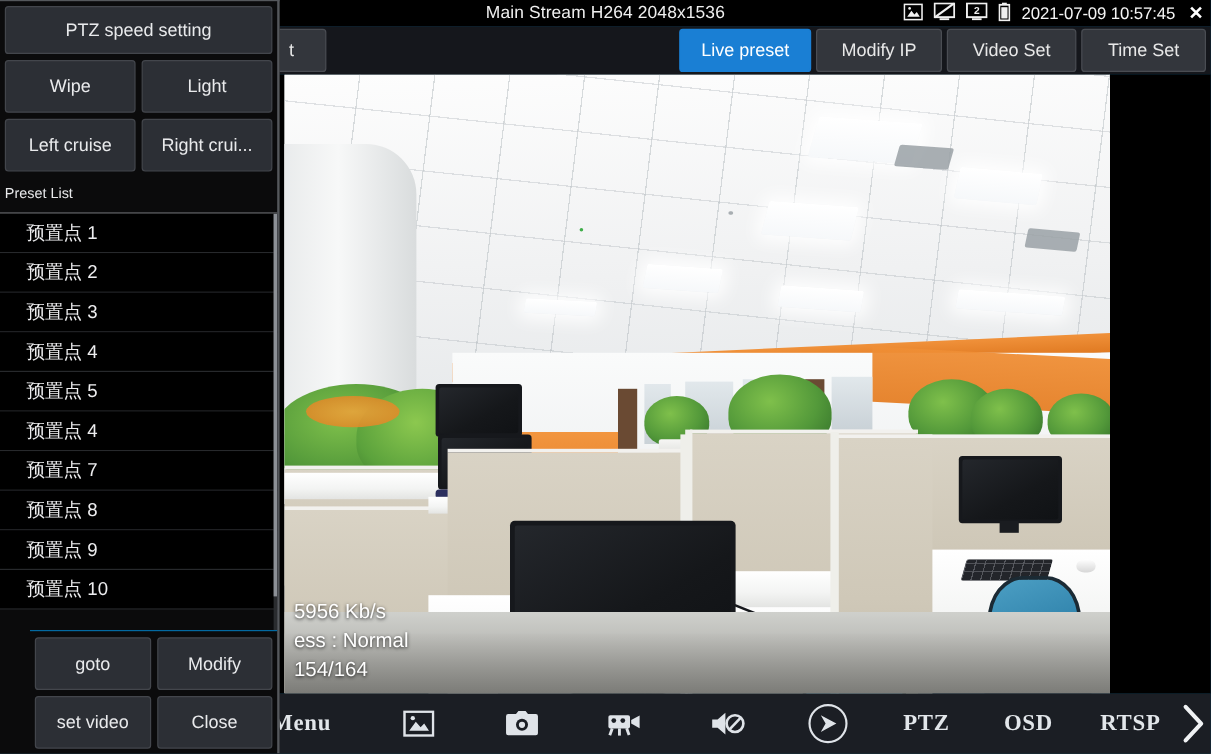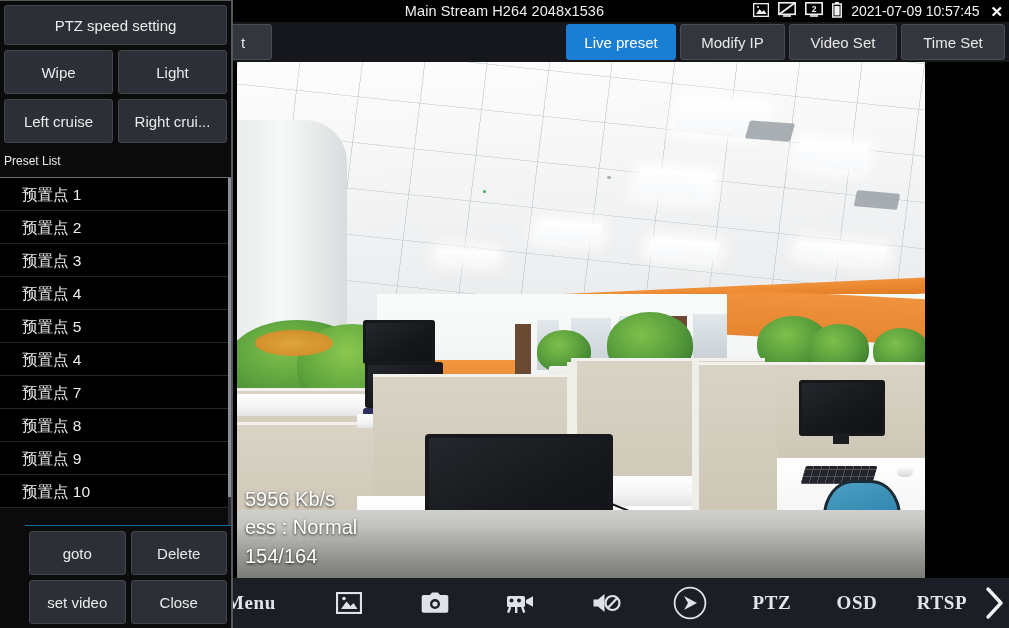--- a/index.html
+++ b/index.html
@@ -152,21 +152,21 @@
   }
   .chair-seat { background: #1c232a; border-radius: 40%; }
   .floorbottom {
     left: 0; top: 448px; width: 688px; height: 68px;
     background: linear-gradient(180deg,#cfd0cc,#9b9b96);
   }
 
   
   .osd {
     position: absolute; left: 8px; bottom: 8px;
-    color: #fff; font-size: 20px; line-height: 1.42;
+    color: #fff; font-size: 17px; line-height: 1.42;
     text-shadow: 0 1px 3px rgba(0,0,0,.85);
   }
 
   
   .toolbar {
     position: absolute; left: 0; bottom: 0; width: 1009px; height: 50px;
     background: #1b1e24;
     display: flex; align-items: center;
   }
   .tb-item {
@@ -464,21 +464,21 @@
       <div class="preset-item">预置点 9</div>
       <div class="preset-item">预置点 10</div>
       <div class="preset-scroll">
           <i></i>
         </div>
     </div>
 
     <div class="bottom-btns">
       <div class="row2">
         <div class="pbtn">goto</div>
-        <div class="pbtn">Delete</div>
+        <div class="pbtn">Modify</div>
       </div>
       <div class="row2">
         <div class="pbtn">set video</div>
         <div class="pbtn">Close</div>
       </div>
     </div>
   </div>
 
 </div>
 

